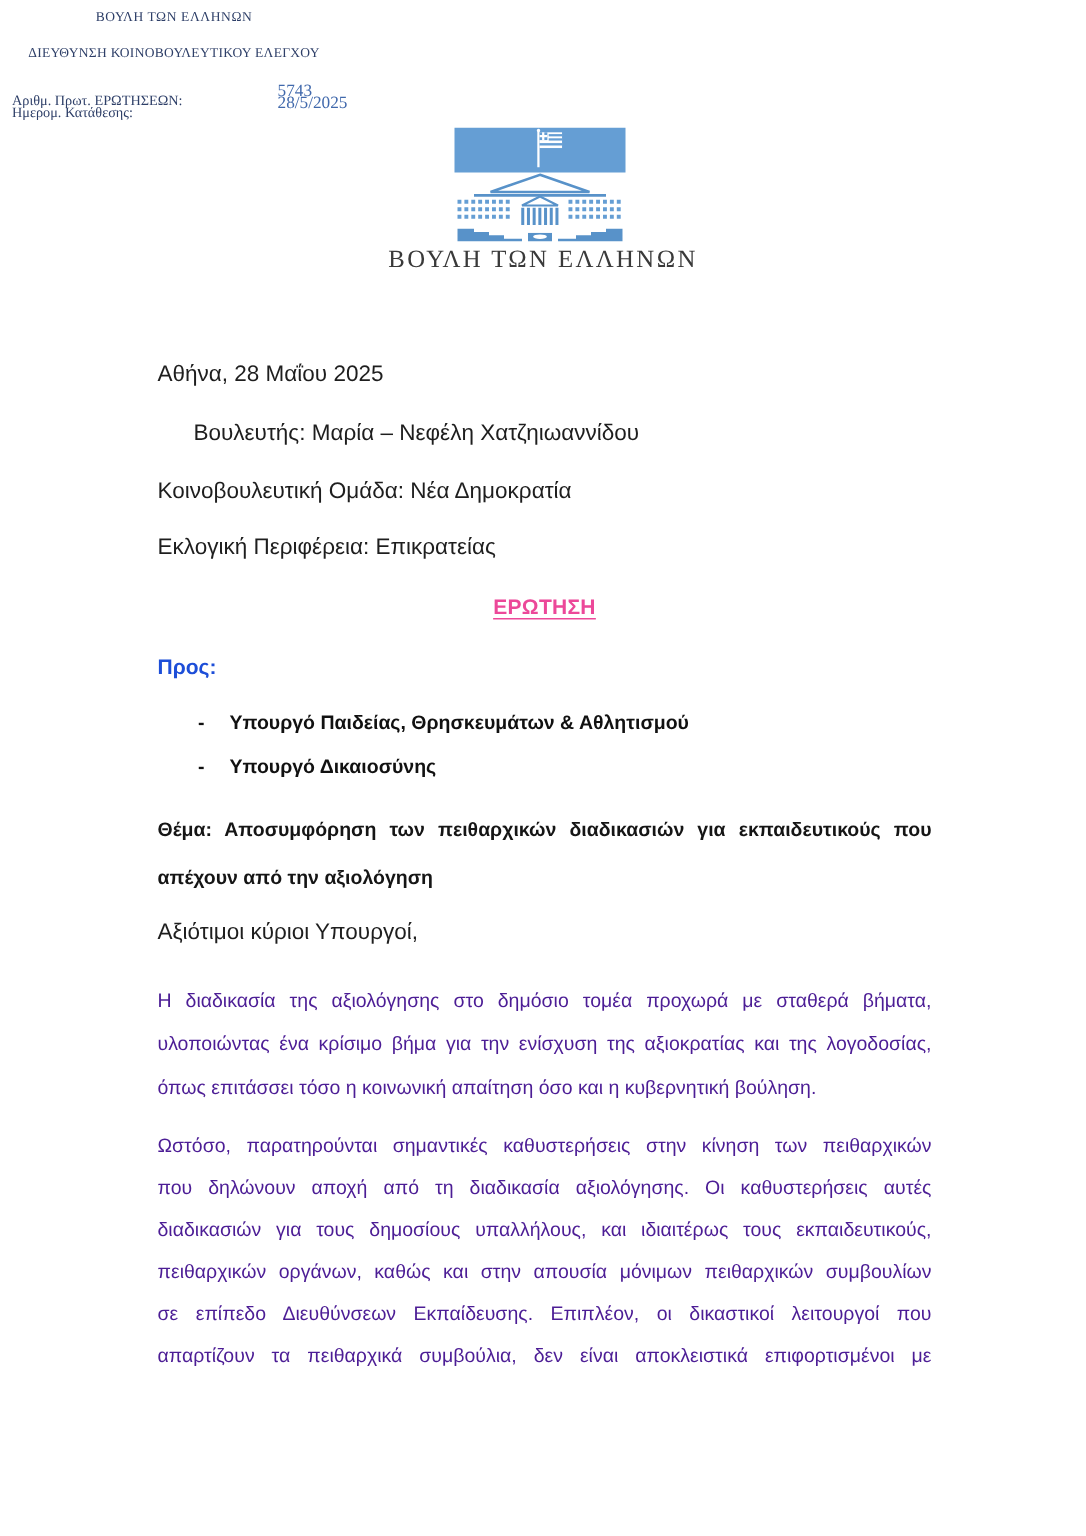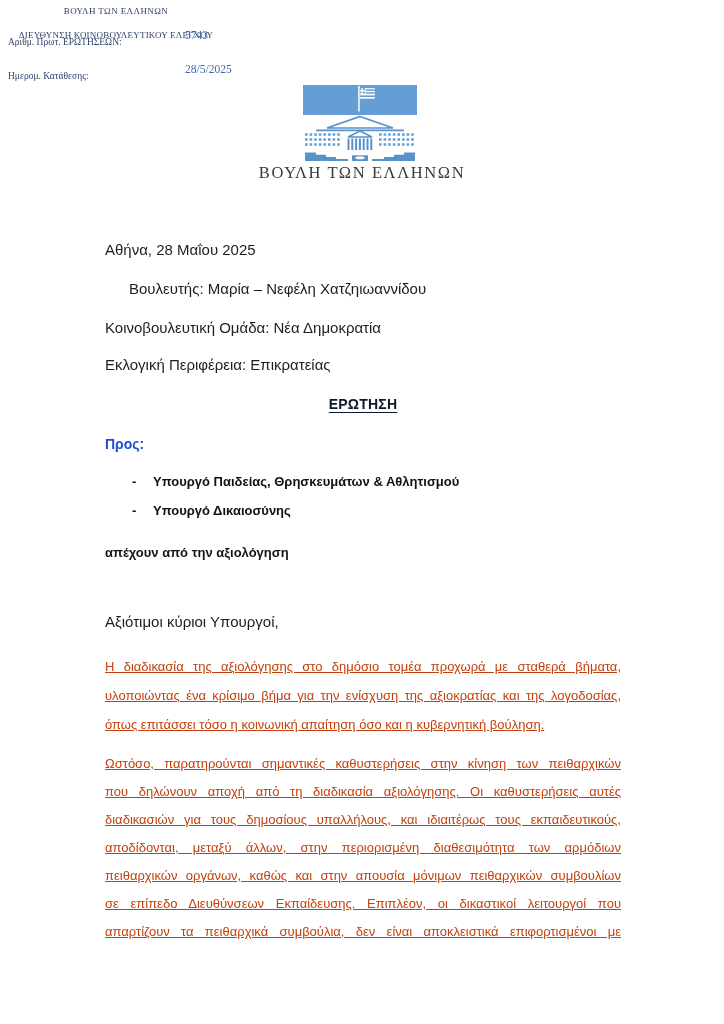--- a/index.html
+++ b/index.html
@@ -23,42 +23,42 @@
   .logo-wrap { left:302px; top:85px; width:116px; height:76px; }
   .logo-caption { left:0; top:163px; width:724px; text-align:center;
     font-family:"Liberation Serif", serif; font-size:16.5px; letter-spacing:1.6px;
     color:#3a3a3a; }
 
   
   .col { left:105px; width:516px; }
   .place-date { top:241px; text-align:left; font-size:15px; }
   .info-line { font-size:15px; }
   .doc-type { top:396px; text-align:center; font-size:14px; font-weight:bold;
-    text-decoration:underline; text-underline-offset:3px; letter-spacing:0.2px; color:#0f172a; }
+    text-decoration:underline; text-underline-offset:3px; letter-spacing:0.2px; color:#ec4899; }
   .to-label { top:436px; font-size:14px; font-weight:bold; color:#1d4ed8; }
   .recip { padding-left:48px; font-size:13px; font-weight:bold; color:#111; position:absolute; }
   .recip .dash { position:absolute; left:27px; top:0; font-weight:bold; }
   .subject { top:537px; font-weight:bold; color:#151515; }
   .subject .jline { height:32px; line-height:32px; font-size:13px; }
   .salutation { top:613px; font-size:15px; }
-  .para { color:#c2410c;text-decoration:underline; }
+  .para { color:#4c1d95; }
   .jline { text-align:justify; text-align-last:justify; overflow:hidden;
     font-size:13px; height:29px; line-height:29px; white-space:normal; }
   .p2 .jline { height:28px; line-height:28px; }
   .jline.end { text-align-last:left; }
 </style>
 </head>
 <body>
 
 <div class="abs org-block">
   <div class="org-line1">ΒΟΥΛΗ ΤΩΝ ΕΛΛΗΝΩΝ</div>
   <div class="org-line2">ΔΙΕΥΘΥΝΣΗ ΚΟΙΝΟΒΟΥΛΕΥΤΙΚΟΥ ΕΛΕΓΧΟΥ</div>
 </div>
 
-<div class="abs proto-row" style="top:31px;">
+<div class="abs proto-row" style="top:57px;">
   <span class="proto-label">Αριθμ. Πρωτ. ΕΡΩΤΗΣΕΩΝ:</span>
   <span class="proto-value">5743</span>
 </div>
 <div class="abs proto-row" style="top:65px;">
   <span class="proto-label">Ημερομ. Κατάθεσης:</span>
   <span class="proto-value">28/5/2025</span>
 </div>
 
 <div class="abs logo-wrap">
   <svg width="116" height="76" viewBox="0 0 116 76" xmlns="http://www.w3.org/2000/svg">
@@ -121,32 +121,32 @@
 <div class="abs col recip" style="top:474px;">
   <span class="dash">-</span>
   <span>Υπουργό Παιδείας, Θρησκευμάτων &amp; Αθλητισμού</span>
 </div>
 <div class="abs col recip" style="top:503px;">
   <span class="dash">-</span>
   <span>Υπουργό Δικαιοσύνης</span>
 </div>
 
 <div class="abs col subject">
+  <div class="jline">Θέμα: Αποσυμφόρηση των πειθαρχικών διαδικασιών για εκπαιδευτικούς που</div>
   <div class="jline end">απέχουν από την αξιολόγηση</div>
 </div>
 
 <div class="abs col salutation">Αξιότιμοι κύριοι Υπουργοί,</div>
 
 <div class="abs col para" style="top:652px;">
   <div class="jline">Η διαδικασία της αξιολόγησης στο δημόσιο τομέα προχωρά με σταθερά βήματα,</div>
   <div class="jline">υλοποιώντας ένα κρίσιμο βήμα για την ενίσχυση της αξιοκρατίας και της λογοδοσίας,</div>
   <div class="jline end">όπως επιτάσσει τόσο η κοινωνική απαίτηση όσο και η κυβερνητική βούληση.</div>
 </div>
 
 <div class="abs col para p2" style="top:750px;">
   <div class="jline">Ωστόσο, παρατηρούνται σημαντικές καθυστερήσεις στην κίνηση των πειθαρχικών</div>
   <div class="jline">που δηλώνουν αποχή από τη διαδικασία αξιολόγησης. Οι καθυστερήσεις αυτές</div>
   <div class="jline">διαδικασιών για τους δημοσίους υπαλλήλους, και ιδιαιτέρως τους εκπαιδευτικούς,</div>
-  <div class="jline">αποδίδονται, μεταξύ άλλων, στην περιορισμένη διαθεσιμότητα των αρμόδιων</div>
   <div class="jline">πειθαρχικών οργάνων, καθώς και στην απουσία μόνιμων πειθαρχικών συμβουλίων</div>
   <div class="jline">σε επίπεδο Διευθύνσεων Εκπαίδευσης. Επιπλέον, οι δικαστικοί λειτουργοί που</div>
   <div class="jline">απαρτίζουν τα πειθαρχικά συμβούλια, δεν είναι αποκλειστικά επιφορτισμένοι με</div>
 </div>
 
 </body></html>

